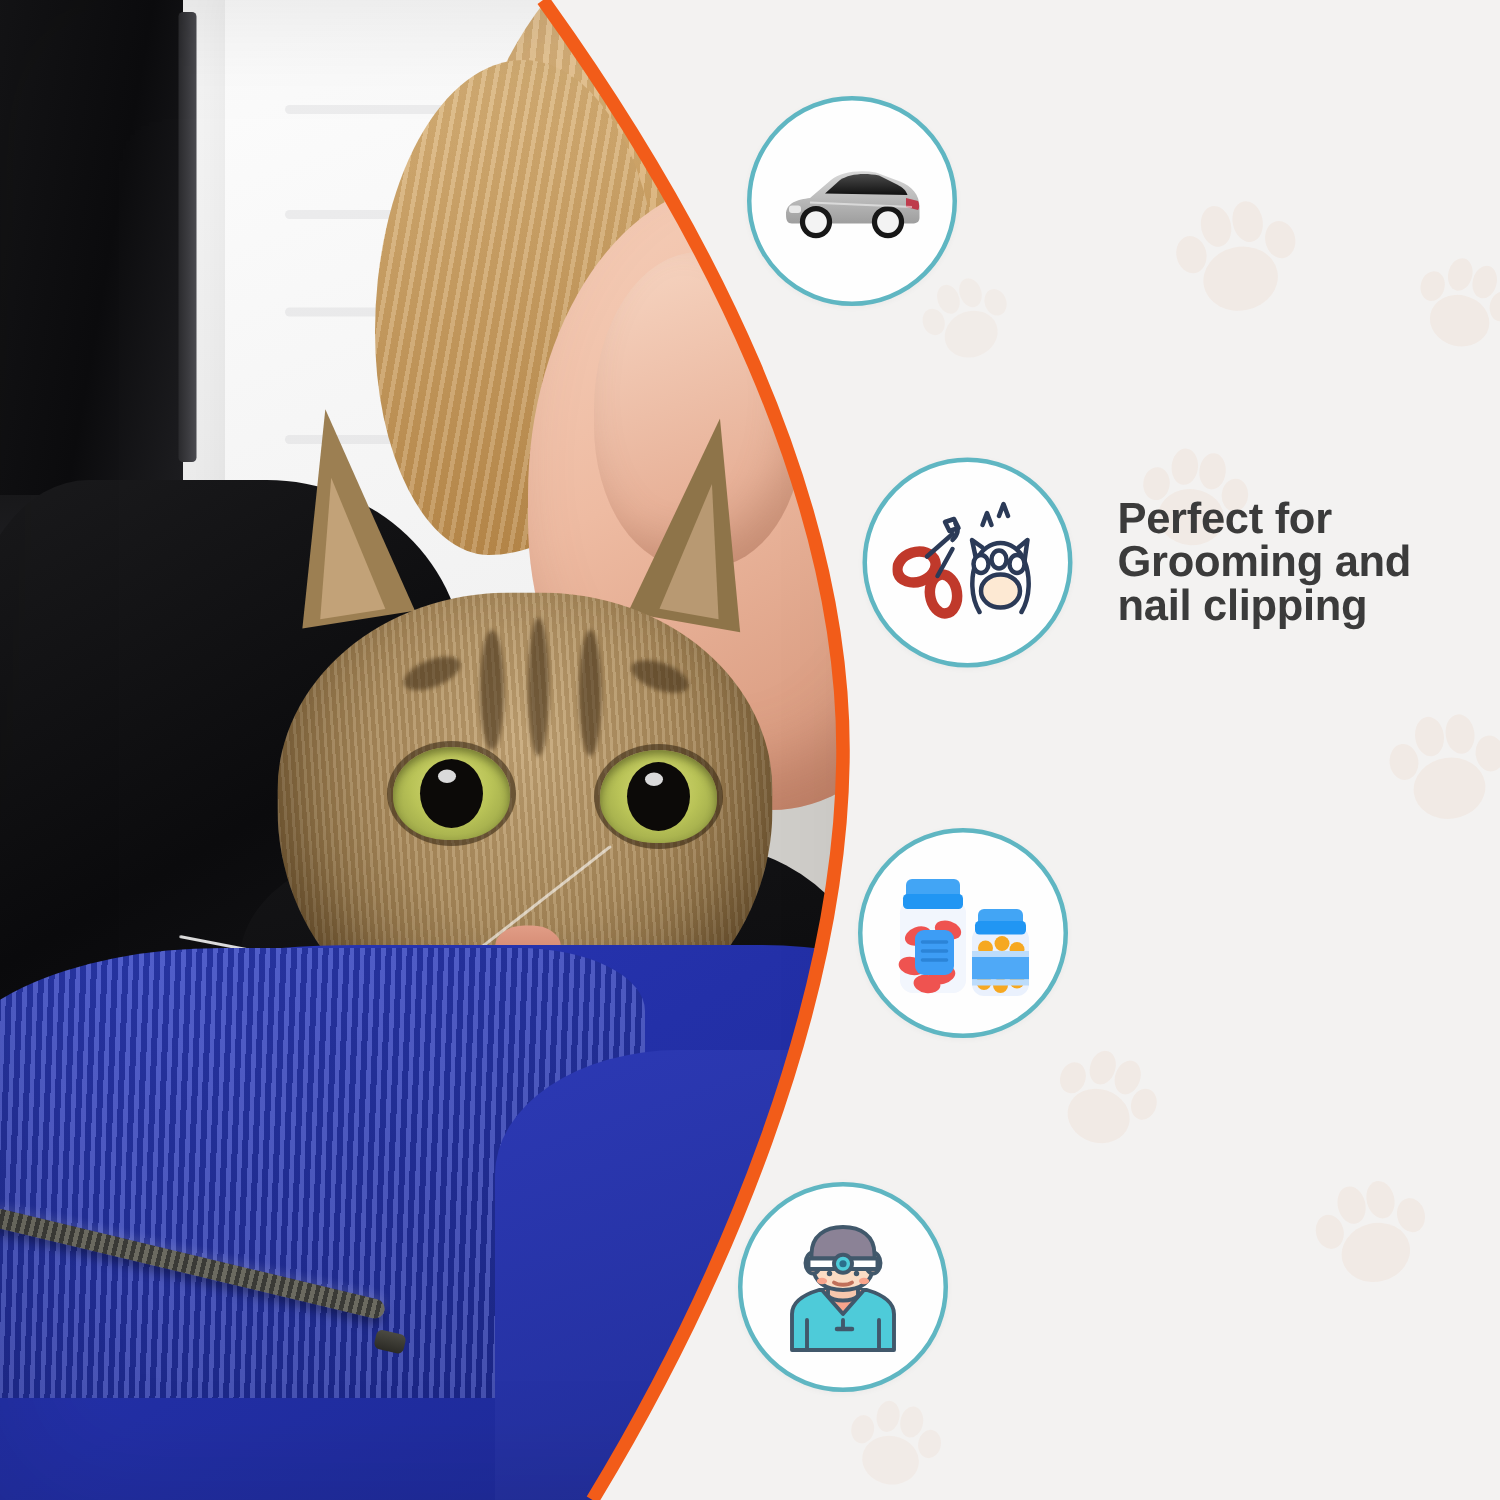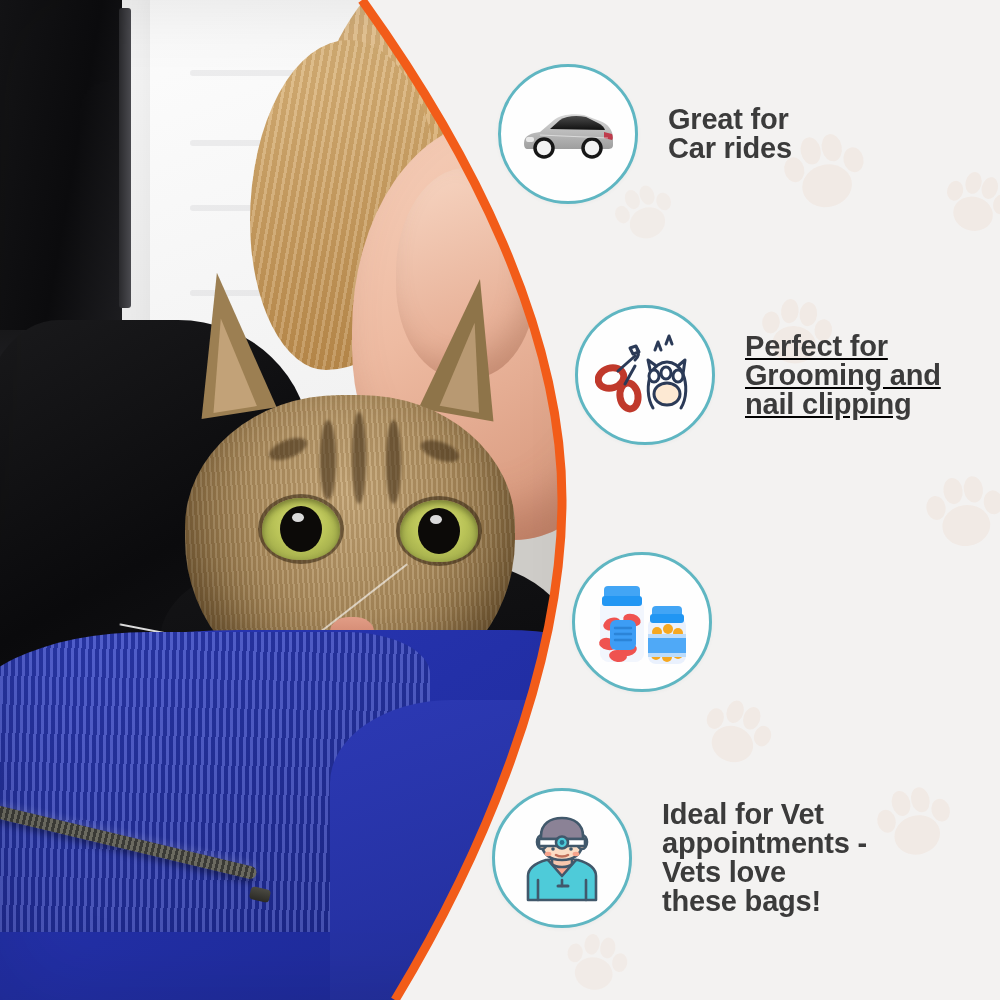--- a/index.html
+++ b/index.html
@@ -140,21 +140,21 @@
   .feature-text{
     margin-left:30px;
     color:#3b3b3b;
     font-weight:700;
     font-size:29px;
     line-height:29px;
     letter-spacing:-.2px;
     white-space:pre-line;
   }
   #f1{left:498px;top:64px;}
-  #f2{left:575px;top:305px;text-decoration:underline;}
+  #f2{left:575px;top:305px;}
   #f3{left:572px;top:552px;}
   #f4{left:492px;top:788px;}
 </style>
 </head>
 <body>
 
 <div id="stage">
 
   <div class="panel-bg"></div>
 
@@ -337,22 +337,20 @@
         </defs>
         <path d="M4,36 C4,28 12,26 20,25 L34,13 C40,8 52,6 64,8 L80,14 C88,17 93,23 93,31 L93,38 C93,41 91,42 88,42 L8,42 C5,42 4,40 4,36 Z" fill="url(#carBody)"></path>
         <path d="M30,22 L40,13 C46,9 56,8 66,10 L78,16 C82,18 84,20 85,23 Z" fill="url(#carRoof)"></path>
         <path d="M84,25 L92,27 C93,29 93,32 92,33 L84,31 Z" fill="#c0263a" opacity=".85"></path>
         <rect x="6" y="30" width="8" height="5" rx="2" fill="#e8e8e8"></rect>
         <circle cx="24" cy="41" r="9" fill="#f3f3f3" stroke="#171717" stroke-width="3.5"></circle>
         <circle cx="72" cy="41" r="9" fill="#f3f3f3" stroke="#171717" stroke-width="3.5"></circle>
         <path d="M20,28 L88,31" stroke="#ffffff" stroke-width="1.2" opacity=".5"></path>
       </svg>
     </div>
-    <div class="feature-text">Great for
-Car rides</div>
   </div>
 
   <div class="feature" id="f2">
     <div class="icon-circle">
       <svg width="100" height="86" viewBox="0 0 100 86">
         <g fill="none" stroke="#2b3a57" stroke-width="3" stroke-linecap="round" stroke-linejoin="round">
 
           <ellipse cx="16" cy="46" rx="13" ry="10" transform="rotate(-18 16 46)" stroke="#c0392b" stroke-width="7"></ellipse>
           <ellipse cx="34" cy="64" rx="9" ry="13" transform="rotate(-8 34 64)" stroke="#c0392b" stroke-width="7"></ellipse>
           <path d="M23,39 L40,24"></path>
@@ -444,19 +442,15 @@
           <circle cx="57" cy="39" r="1.8" fill="#41586b" stroke="none"></circle>
           <path d="M42,45 C45,47 51,47 54,45" fill="none" stroke="#c0705a"></path>
           <ellipse cx="34" cy="44" rx="3.4" ry="2.2" fill="#f7a48c" stroke="none"></ellipse>
           <ellipse cx="62" cy="44" rx="3.4" ry="2.2" fill="#f7a48c" stroke="none"></ellipse>
 
           <path d="M44,76 L54,76" stroke-width="3"></path>
           <path d="M48,70 L48,76"></path>
         </g>
       </svg>
     </div>
-    <div class="feature-text">Ideal for Vet
-appointments -
-Vets love
-these bags!</div>
   </div>
 
 </div>
 
 </body></html>

